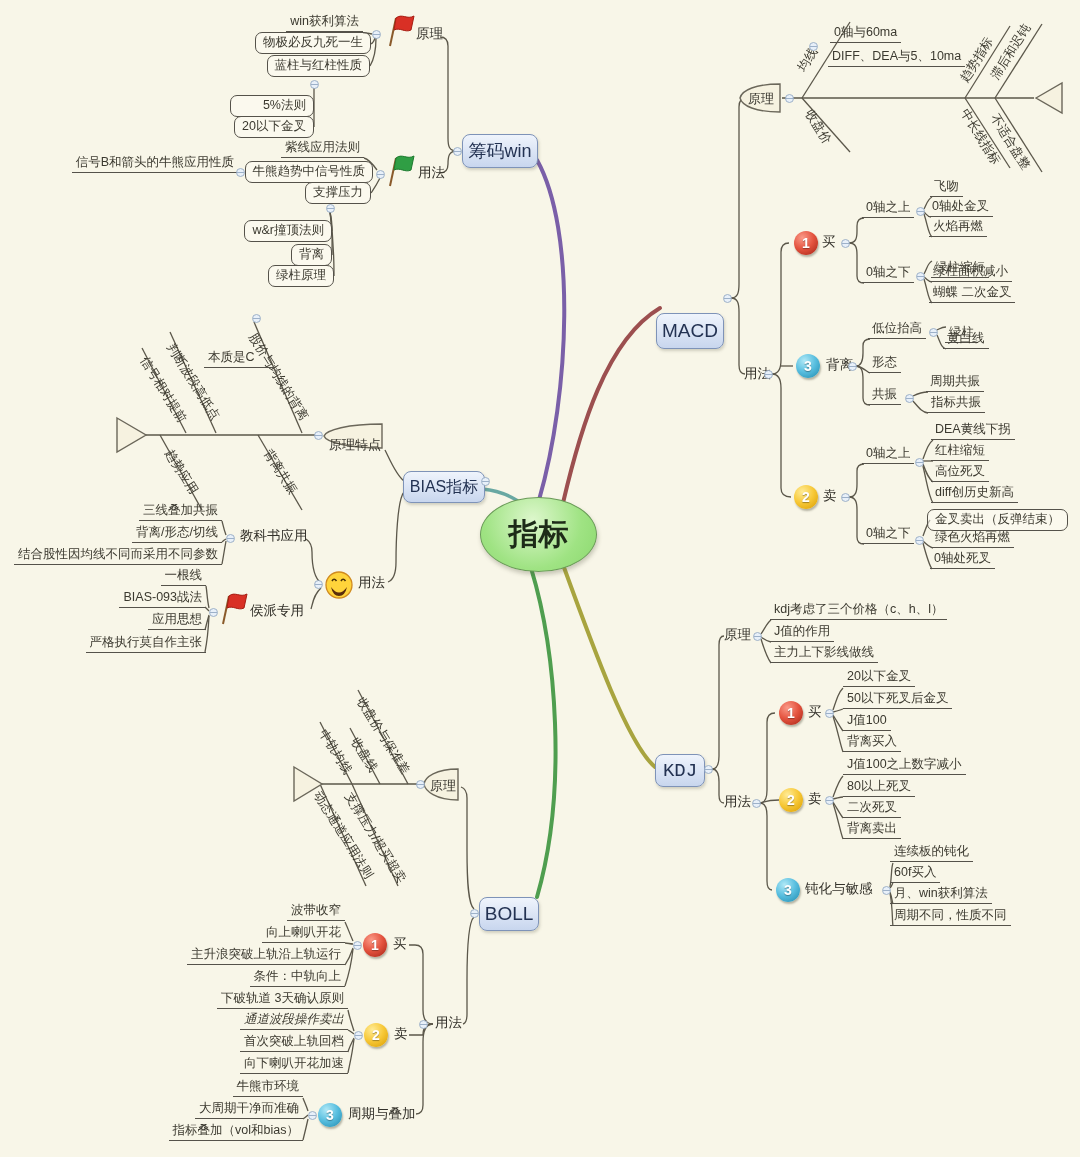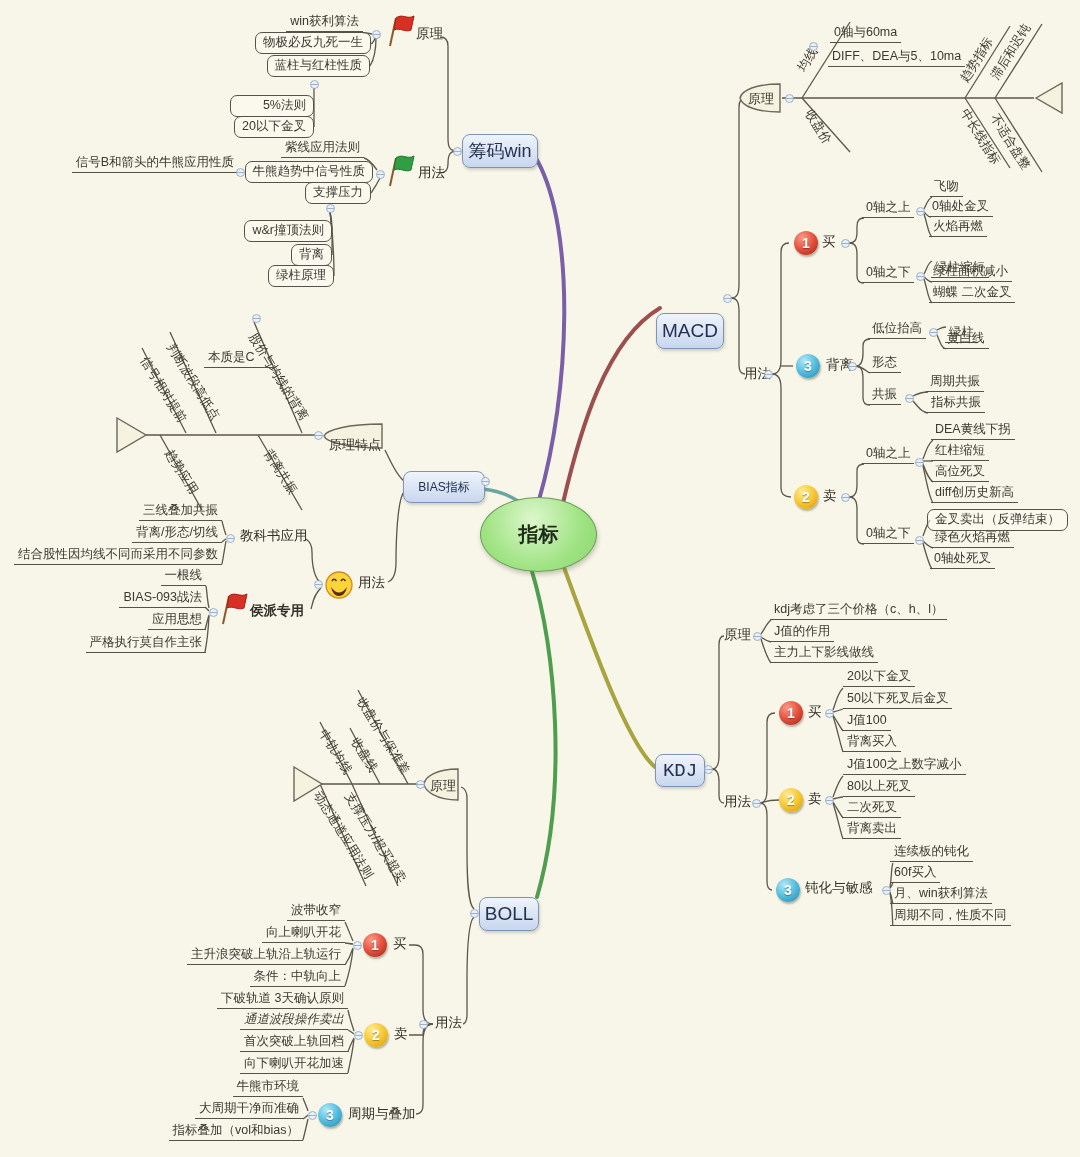--- a/index.html
+++ b/index.html
@@ -10,21 +10,21 @@
   .u{border-bottom:1.6px solid #55524a;padding:0 4px 2px;}
   .b{border:1.6px solid #55524a;border-radius:7px;padding:2px 7px 3px;background:rgba(253,252,242,.55);}
   .g{padding:0 2px;font-size:13.5px;color:#33312a;}
   .rot{position:absolute;z-index:3;white-space:nowrap;font-size:12.5px;color:#3b392f;transform:translate(-50%,-50%) rotate(58deg);}
   .rotm{transform:translate(-50%,-50%) rotate(-58deg);}
   .node{position:absolute;z-index:4;display:flex;align-items:center;justify-content:center;
         background:linear-gradient(#eff4fc,#c8d6ee);border:1.5px solid #7e93b8;border-radius:8px;
         color:#233252;font-size:19px;box-shadow:1px 2px 3px rgba(90,90,70,.25);}
   #center-node{position:absolute;z-index:4;display:flex;align-items:center;justify-content:center;
         background:radial-gradient(circle at 45% 30%,#ddf7cc,#9fe383 60%,#8bd86e);
-        border:1.5px solid #6a9a58;border-radius:50%;font-size:20px;font-weight:bold;color:#1d2b18;
+        border:1.5px solid #6a9a58;border-radius:50%;font-size:30px;font-weight:bold;color:#1d2b18;
         box-shadow:1px 3px 4px rgba(90,90,70,.3);}
   .ball{position:absolute;z-index:4;width:24px;height:24px;border-radius:50%;display:flex;align-items:center;
         justify-content:center;color:#fff;font-weight:bold;font-size:14px;text-shadow:0 1px 1px rgba(0,0,0,.35);
         box-shadow:1px 2px 2px rgba(80,80,60,.4);}
   .ball.red{background:radial-gradient(circle at 35% 28%,#fa9a88,#e4533f 48%,#a32214);}
   .ball.gold{background:radial-gradient(circle at 35% 28%,#ffeb96,#f7c837 48%,#d89b00);}
   .ball.cyan{background:radial-gradient(circle at 35% 28%,#b0e8f6,#58bedf 48%,#1f89ad);}
   .bead{position:absolute;z-index:5;width:9px;height:9px;border-radius:50%;box-sizing:border-box;
         border:1px solid #9db1c9;background:linear-gradient(#e8f0f9 44%,#9db1c9 44% 58%,#e8f0f9 58%);}
   .dlabel{position:absolute;z-index:4;font-size:13px;color:#33312a;text-align:center;}
@@ -189,21 +189,21 @@
 
 <div id="center-node" style="left:480px;top:497px;width:115px;height:73px;">
       <span>指标</span>
     </div>
 <div class="node" style="left:462px;top:134px;width:74px;height:32px;font-size:18px;">
       <span>筹码win</span>
     </div>
 <div class="node" style="left:656px;top:281px;width:66px;height:34px;margin-top:32px;">
       <span>MACD</span>
     </div>
-<div class="node" style="left:403px;top:471px;width:80px;height:30px;font-size:12px;">
+<div class="node" style="left:403px;top:471px;width:80px;height:30px;font-size:16px;">
       <span>BIAS指标</span>
     </div>
 <div class="node" style="left:655px;top:754px;width:48px;height:31px;font-family:Liberation Mono, monospace;">
       <span>KDJ</span>
     </div>
 <div class="node" style="left:479px;top:897px;width:58px;height:32px;">
       <span>BOLL</span>
     </div>
 
 <div class="lab g" style="left:414px;top:26px;">原理</div>
@@ -276,21 +276,21 @@
 <div class="rot" style="left:193px;top:382px;">判断波段高低点</div>
 <div class="rot" style="left:278px;top:377px;">股价与均线的背离</div>
 <div class="lab u" style="left:204px;top:350px;width:62px;">本质是C</div>
 <div class="rot" style="left:181px;top:472px;">趋势应用</div>
 <div class="rot" style="left:280px;top:472px;">背离共振</div>
 <div class="lab g" style="left:356px;top:575px;">用法</div>
 <div class="lab g" style="left:238px;top:528px;">教科书应用</div>
 <div class="lab u" style="right:858px;top:503px;">三线叠加共振</div>
 <div class="lab u" style="right:858px;top:525px;">背离/形态/切线</div>
 <div class="lab u" style="right:858px;top:547px;">结合股性因均线不同而采用不同参数</div>
-<div class="lab g" style="left:248px;top:603px;font-weight:bold;">侯派专用</div>
+<div class="lab g" style="left:248px;top:603px;">侯派专用</div>
 <div class="lab u" style="right:874px;top:568px;">一根线</div>
 <div class="lab u" style="right:874px;top:590px;">BIAS-093战法</div>
 <div class="lab u" style="right:874px;top:612px;">应用思想</div>
 <div class="lab u" style="right:874px;top:635px;">严格执行莫自作主张</div>
 
 <div class="lab g" style="left:722px;top:627px;">原理</div>
 <div class="lab u" style="left:770px;top:602px;">kdj考虑了三个价格（c、h、l）</div>
 <div class="lab u" style="left:770px;top:624px;">J值的作用</div>
 <div class="lab u" style="left:770px;top:645px;">主力上下影线做线</div>
 <div class="lab g" style="left:722px;top:794px;">用法</div>
@@ -306,21 +306,21 @@
       <span>2</span>
     </div>
 <div class="lab g" style="left:806px;top:791px;">卖</div>
 <div class="lab u" style="left:843px;top:757px;">J值100之上数字减小</div>
 <div class="lab u" style="left:843px;top:779px;">80以上死叉</div>
 <div class="lab u" style="left:843px;top:800px;">二次死叉</div>
 <div class="lab u" style="left:843px;top:821px;">背离卖出</div>
 <div class="ball cyan" style="left:776px;top:878px;">
       <span>3</span>
     </div>
-<div class="lab g" style="left:803px;top:881px;font-family:Liberation Mono, monospace;">钝化与敏感</div>
+<div class="lab g" style="left:803px;top:881px;">钝化与敏感</div>
 <div class="lab u" style="left:890px;top:844px;">连续板的钝化</div>
 <div class="lab u" style="left:890px;top:865px;">60f买入</div>
 <div class="lab u" style="left:890px;top:886px;">月、win获利算法</div>
 <div class="lab u" style="left:890px;top:908px;">周期不同，性质不同</div>
 
 <div class="dlabel" style="left:428px;top:777px;width:30px;">原理</div>
 <div class="rot" style="left:335px;top:752px;">中轨均线</div>
 <div class="rot" style="left:364px;top:755px;">收盘线</div>
 <div class="rot" style="left:383px;top:736px;">收盘价与保准差</div>
 <div class="rot" style="left:343px;top:835px;">动态通道应用法则</div>

